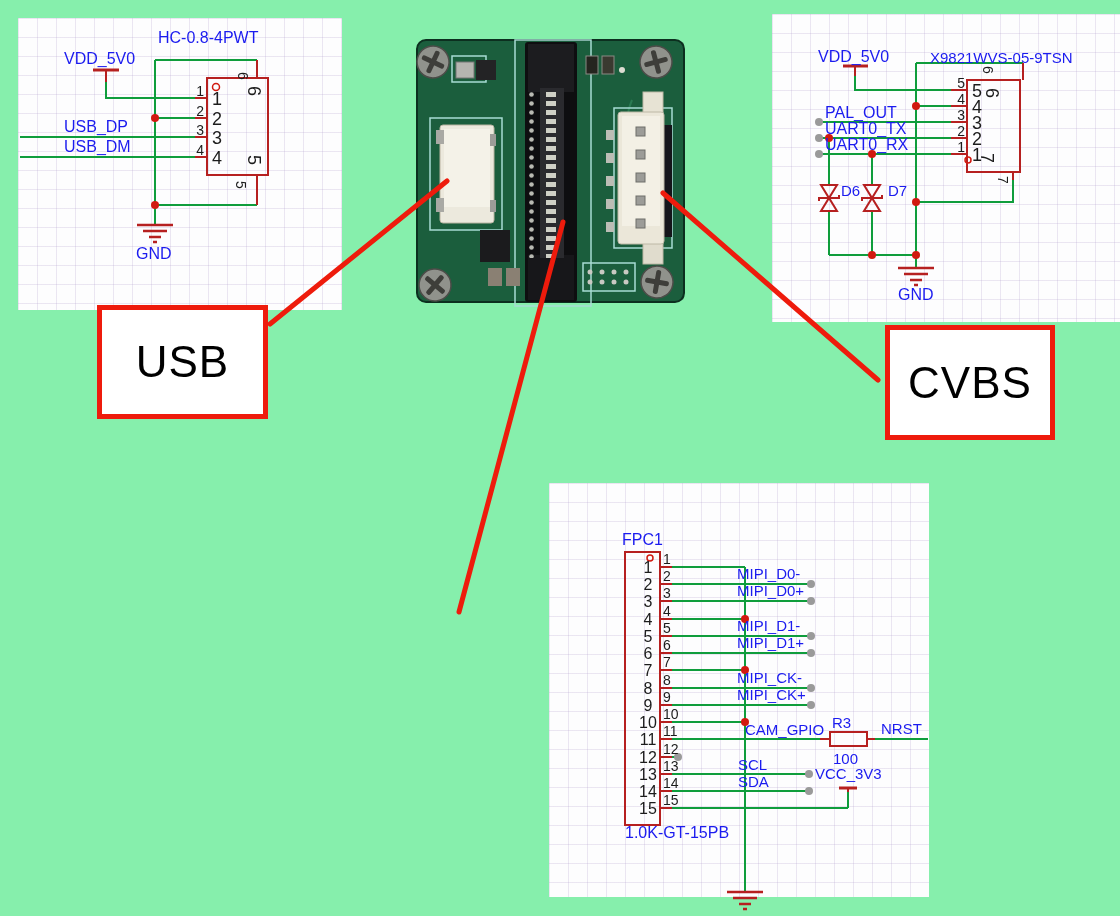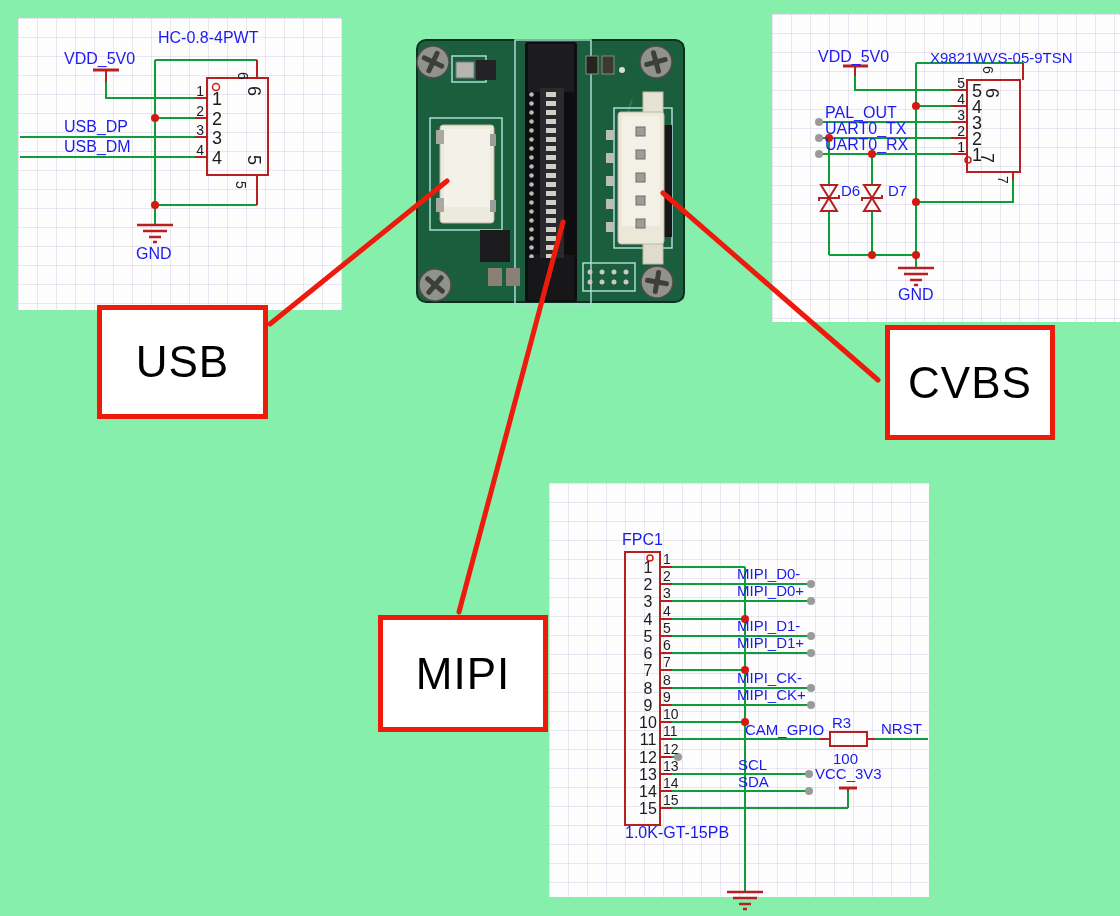--- a/index.html
+++ b/index.html
@@ -316,17 +316,14 @@
     <line x1="663" y1="193" x2="878" y2="380" stroke-width="5" stroke-linecap="round" stroke="#ee1b0c"></line>
     <line x1="563" y1="222" x2="459" y2="612" stroke-width="5" stroke-linecap="round" stroke="#ee1b0c"></line>
   </svg>
 
   <div class="callout-box" id="box-usb">
     <span>USB</span>
   </div>
   <div class="callout-box" id="box-cvbs">
     <span>CVBS</span>
   </div>
-  <div class="callout-box" id="box-mipi">
-    <span>MIPI</span>
-  </div>
 
 </div>
 
 </body></html>

